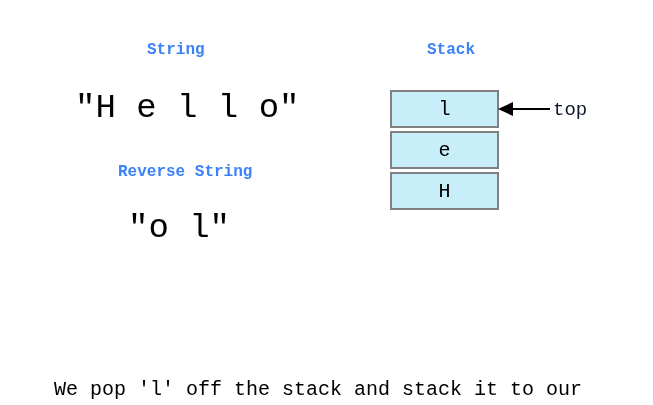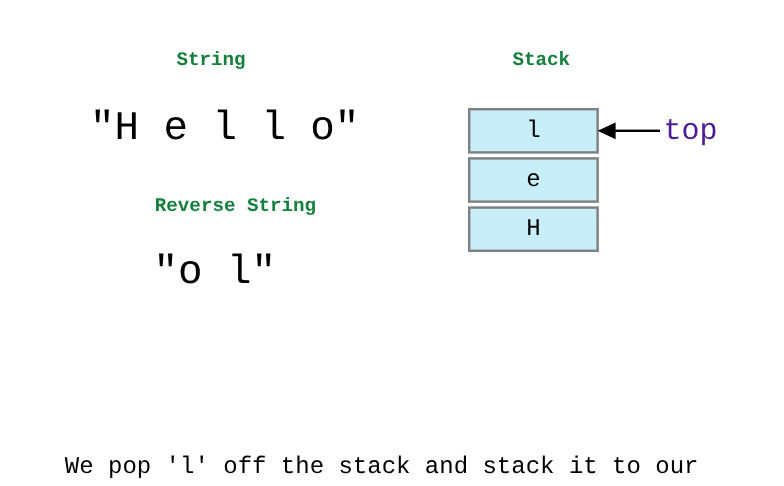--- a/index.html
+++ b/index.html
@@ -13,21 +13,21 @@
     height: 405px;
     background: #ffffff;
     overflow: hidden;
     font-family: "Liberation Mono", "DejaVu Sans Mono", monospace;
     color: #000000;
   }
   .abs { position: absolute; }
   .heading {
     font-size: 16px;
     font-weight: bold;
-    color: #15803d;
+    color: #3b82f6;
     line-height: 18px;
     white-space: pre;
   }
   .bigstr {
     font-size: 34px;
     line-height: 36px;
     color: #000000;
     white-space: pre;
   }
   .stack-cell {
@@ -46,42 +46,42 @@
     height: 0;
     border-top: 7px solid transparent;
     border-bottom: 7px solid transparent;
     border-right: 15px solid #000000;
   }
   .arrow-line {
     height: 2px;
     background: #000000;
   }
   .top-label {
-    font-size: 25px;
+    font-size: 19px;
     line-height: 22px;
-    color: #4c1d95;
+    color: #0f172a;
     white-space: pre;
   }
   .caption {
     font-size: 20px;
     line-height: 24px;
     color: #000000;
     white-space: pre;
   }
 </style>
 </head>
 <body>
 
 <div class="canvas">
 
   <div class="abs heading" style="left:147px; top:41px;">String</div>
 
   <div class="abs bigstr" style="left:75px; top:90px;">"H e l l o"</div>
 
-  <div class="abs heading" style="left:129px; top:163px;">Reverse String</div>
+  <div class="abs heading" style="left:118px; top:163px;">Reverse String</div>
 
   <div class="abs bigstr" style="left:128px; top:210px;">"o l"</div>
 
   <div class="abs heading" style="left:427px; top:41px;">Stack</div>
 
   <div class="abs stack-cell" style="left:390px; top:90px;">
     <span>l</span>
   </div>
 
   <div class="abs stack-cell" style="left:390px; top:131px;">

